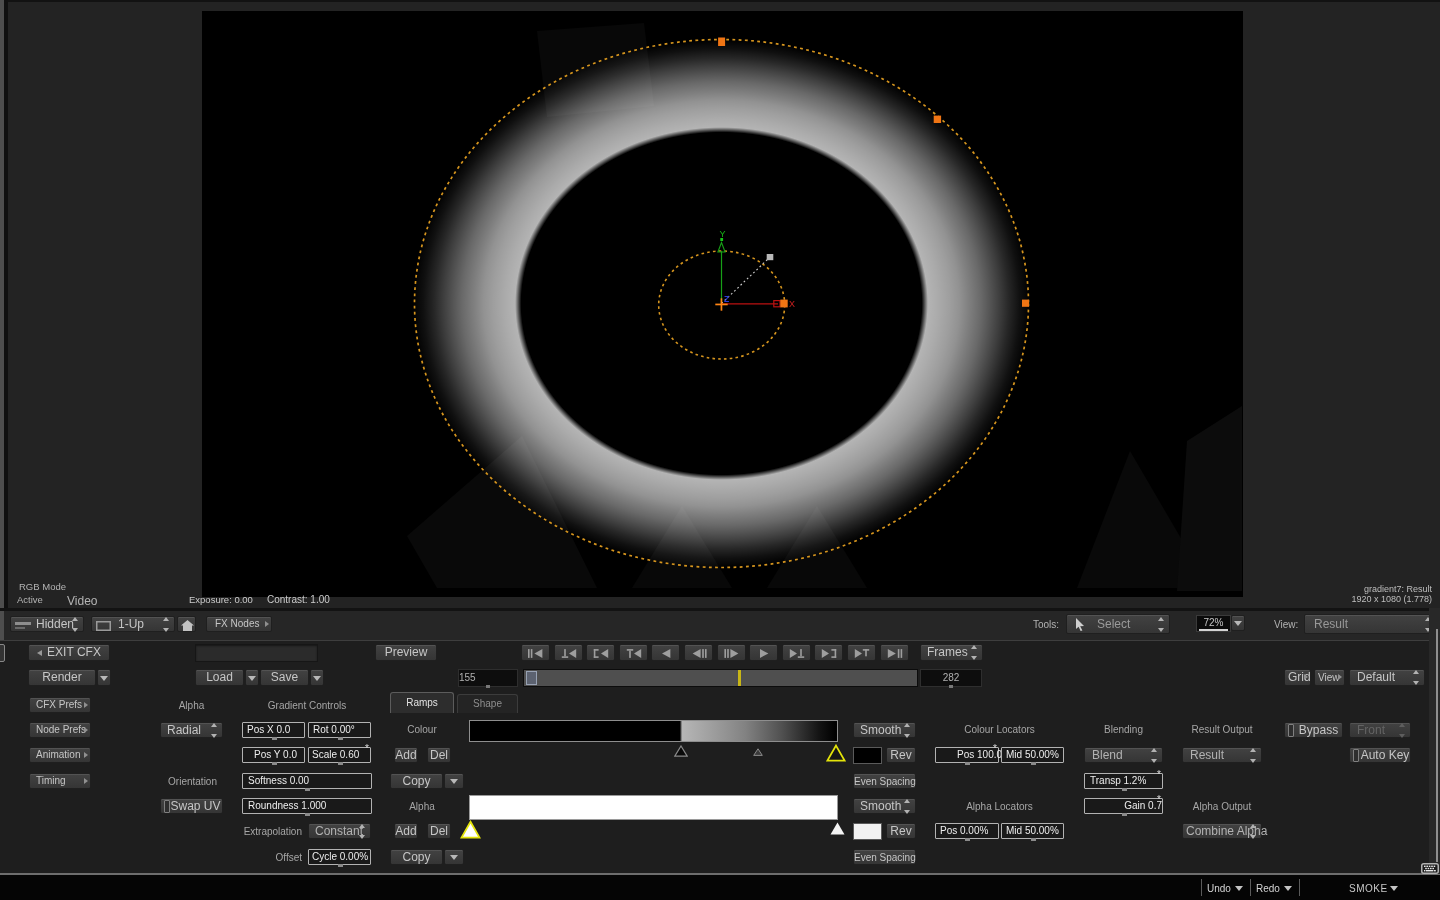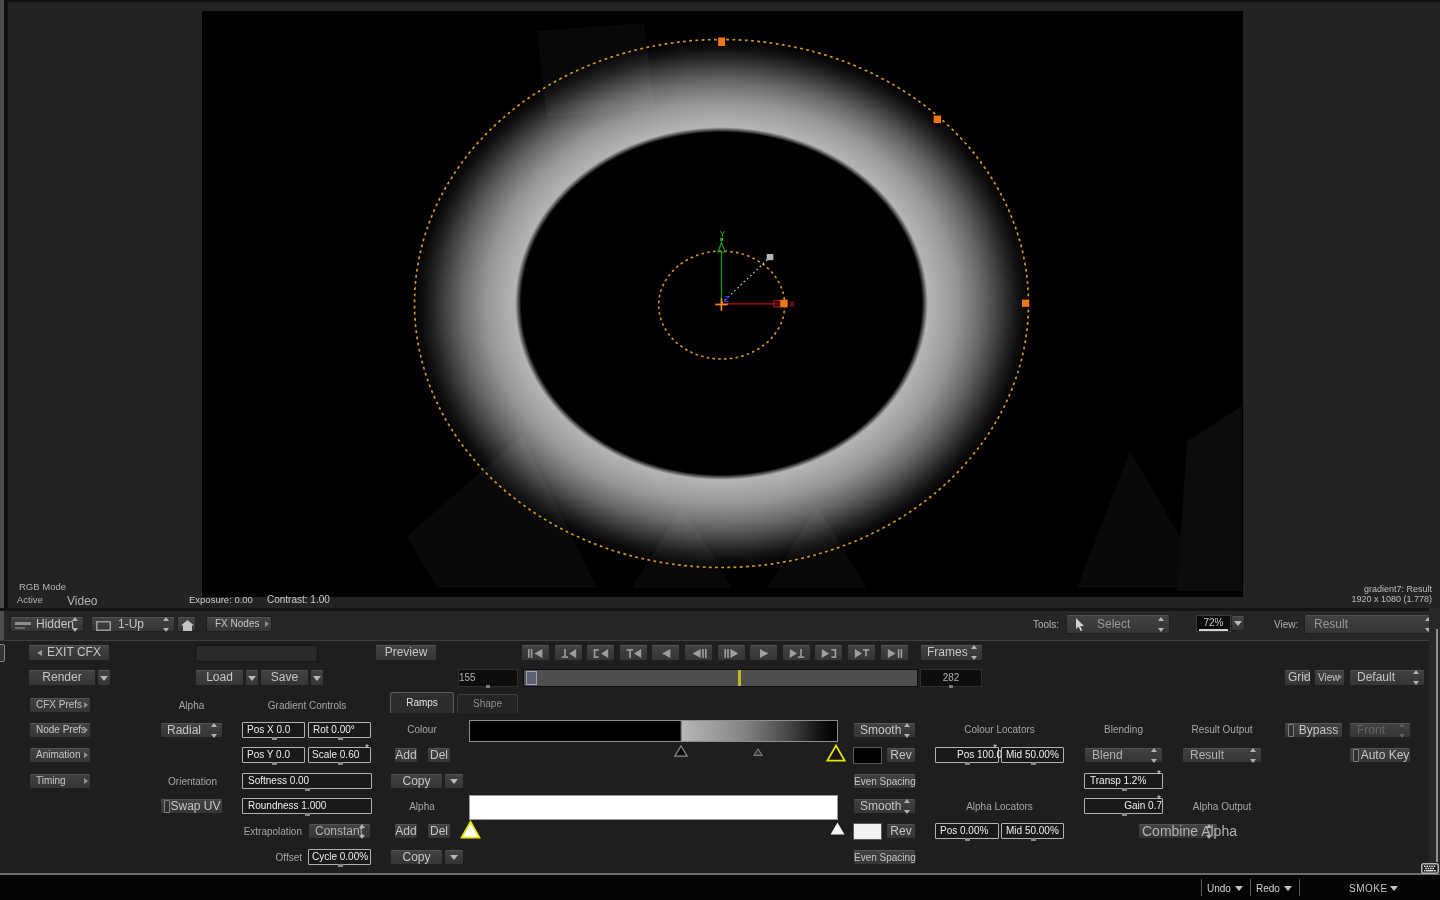--- a/index.html
+++ b/index.html
@@ -259,21 +259,21 @@
 <div class="btn mnu" style="left:29px;top:773px;width:62px;text-align:left;padding-left:6px;font-size:10px">Timing</div>
 
 <div class="lbl" style="left:160px;top:700px;width:63px;text-align:center">Alpha</div>
 <div class="btn" style="left:160px;top:722px;width:63px;text-align:left;padding-left:6px">Radial<span class="spin"></span></div>
 <div class="lbl" style="left:150px;top:776px;width:67px;text-align:right">Orientation</div>
 <div class="btn" style="left:160px;top:798px;width:63px;padding-left:8px">Swap UV<div class="tick"></div></div>
 
 <div class="lbl" style="left:242px;top:700px;width:130px;text-align:center">Gradient Controls</div>
 <div class="fld" style="left:242px;top:722px;width:63px;text-align:left;padding-left:4px">Pos X 0.0<i></i></div>
 <div class="fld" style="left:308px;top:722px;width:63px;text-align:left;padding-left:4px">Rot 0.00°<i></i></div>
-<div class="fld" style="left:242px;top:747px;width:63px;text-align:left;padding-left:4px">Pos Y 0.0<i></i></div>
+<div class="fld" style="left:242px;top:747px;width:63px;text-align:center;padding-left:4px">Pos Y 0.0<i></i></div>
 <div class="fld" style="left:308px;top:747px;width:63px;text-align:left;padding-left:3px">Scale 0.60<i></i><span class="star">*</span></div>
 <div class="fld" style="left:242px;top:773px;width:130px;text-align:left;padding-left:5px">Softness 0.00<i></i></div>
 <div class="fld" style="left:242px;top:798px;width:130px;text-align:left;padding-left:5px">Roundness 1.000<i></i></div>
 <div class="lbl" style="left:222px;top:826px;width:80px;text-align:right">Extrapolation</div>
 <div class="btn" style="left:308px;top:823px;width:63px;text-align:left;padding-left:6px;color:#b2b2b2">Constant<span class="spin"></span></div>
 <div class="lbl" style="left:242px;top:852px;width:60px;text-align:right">Offset</div>
 <div class="fld" style="left:308px;top:849px;width:63px;text-align:left;padding-left:3px;font-size:10px">Cycle 0.00%<i></i></div>
 
 <div class="abs" style="left:390px;top:692px;width:64px;height:21px;background:#2d2d2d;border:1px solid #5c5c5c;border-bottom:none;border-radius:3px 3px 0 0;color:#e2e2e2;text-align:center;line-height:19px">Ramps</div>
 <div class="abs" style="left:457px;top:694px;width:61px;height:19px;background:#242424;border:1px solid #3c3c3c;border-bottom:none;border-radius:3px 3px 0 0;color:#8e8e8e;text-align:center;line-height:17px;font-size:10px">Shape</div>
@@ -323,21 +323,21 @@
 <div class="fld" style="left:1001px;top:823px;width:63px;text-align:left;padding-left:4px;font-size:10px">Mid 50.00%<i></i></div>
 
 <div class="lbl" style="left:1084px;top:724px;width:79px;text-align:center">Blending</div>
 <div class="btn" style="left:1084px;top:747px;width:79px;text-align:left;padding-left:7px;color:#b2b2b2">Blend<span class="spin"></span></div>
 <div class="fld" style="left:1084px;top:773px;width:79px;text-align:left;padding-left:5px">Transp 1.2%<i></i><span class="star">*</span></div>
 <div class="fld" style="left:1084px;top:798px;width:79px;text-align:right;padding-left:5px">Gain 0.7<i></i><span class="star">*</span></div>
 
 <div class="lbl" style="left:1182px;top:724px;width:80px;text-align:center">Result Output</div>
 <div class="btn" style="left:1182px;top:747px;width:80px;text-align:left;padding-left:7px;color:#b2b2b2">Result<span class="spin"></span></div>
 <div class="lbl" style="left:1182px;top:801px;width:80px;text-align:center">Alpha Output</div>
-<div class="btn" style="left:1138px;top:823px;width:80px;text-align:left;padding-left:3px;color:#b2b2b2;font-size:14px">Combine Alpha<span class="spin"></span></div>
+<div class="btn" style="left:1182px;top:823px;width:80px;text-align:left;padding-left:3px;color:#b2b2b2;font-size:12px">Combine Alpha<span class="spin"></span></div>
 
 <div class="btn" style="left:1284px;top:722px;width:59px;padding-left:10px">Bypass<div class="tick"></div></div>
 <div class="btn" style="left:1349px;top:722px;width:62px;text-align:left;padding-left:7px;color:#646464">Front<span class="spin dim"></span></div>
 <div class="btn" style="left:1349px;top:747px;width:62px;padding-left:10px">Auto Key<div class="tick"></div></div>
 
 <div class="abs" style="left:1429px;top:608px;width:11px;height:266px;background:#282828"></div>
 <div class="abs" style="left:1436px;top:629px;width:2px;height:233px;background:#8f8f8f"></div>
 <svg class="abs" style="left:1421px;top:863px" width="18" height="11">
     <rect x="0.75" y="0.75" width="16.5" height="9.5" rx="2" fill="#1c1c1c" stroke="#b2b2b2" stroke-width="1.5"></rect>
     <g fill="#e8e8e8">

